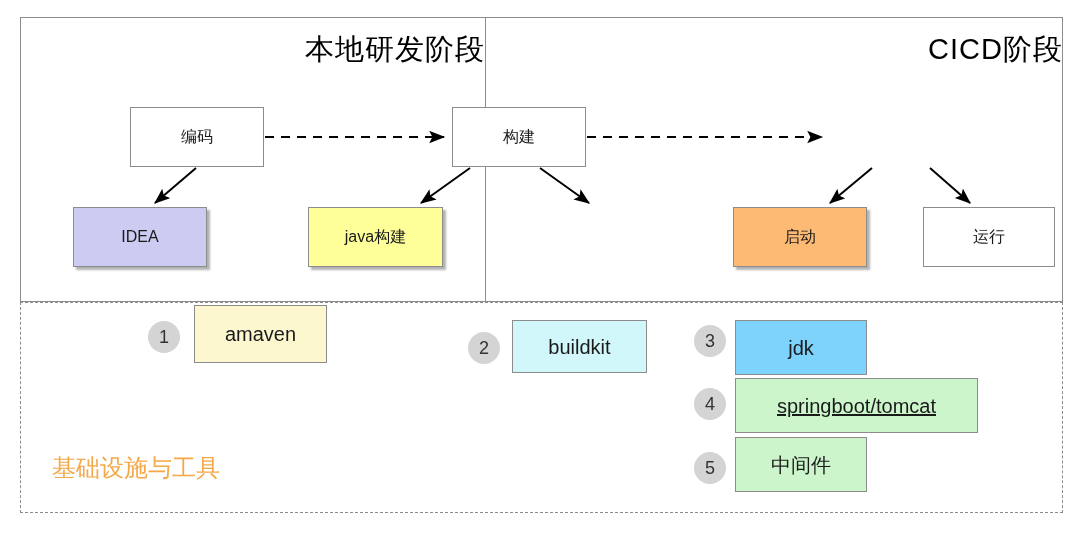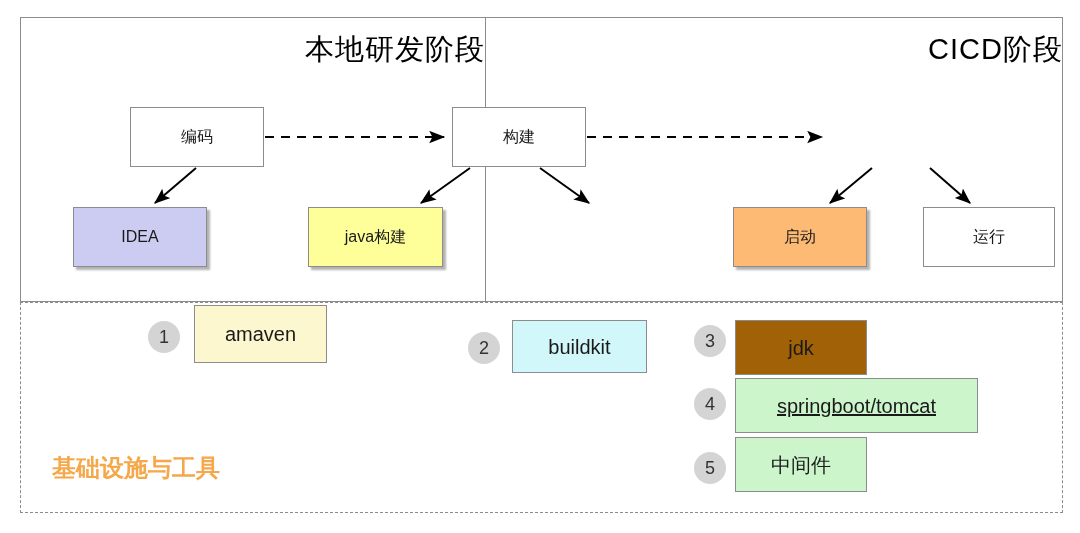--- a/index.html
+++ b/index.html
@@ -105,21 +105,20 @@
     line-height: 1;
   }
 
   .infra-label {
     position: absolute;
     left: 52px;
     top: 452px;
     font-size: 24px;
     color: #f5a council;
     white-space: nowrap;
-    font-weight: bold;
   }
 
   
   #arrows {
     position: absolute;
     left: 0;
     top: 0;
     width: 1080px;
     height: 533px;
     pointer-events: none;
@@ -174,21 +173,21 @@
 
   <div class="infra-container"></div>
 
   <div class="badge" style="left:148px; top:321px;">1</div>
   <div class="chip" style="left:194px; top:305px; width:133px; height:58px; background:#fcf7cf;">amaven</div>
 
   <div class="badge" style="left:468px; top:332px;">2</div>
   <div class="chip" style="left:512px; top:320px; width:135px; height:53px; background:#d2f7fa;">buildkit</div>
 
   <div class="badge" style="left:694px; top:325px;">3</div>
-  <div class="chip" style="left:735px; top:320px; width:132px; height:55px; background:#a16207;">jdk</div>
+  <div class="chip" style="left:735px; top:320px; width:132px; height:55px; background:#7dd3fc;">jdk</div>
 
   <div class="badge" style="left:694px; top:452px;">5</div>
   <div class="chip" style="left:735px; top:437px; width:132px; height:55px; background:#ccf5cc;">中间件</div>
 
   <div class="badge" style="left:694px; top:388px;">4</div>
   <div class="chip" style="left:735px; top:378px; width:243px; height:55px; background:#ccf5cc;text-decoration:underline;">springboot/tomcat</div>
 
   <div class="infra-label" style="color: rgb(245, 168, 74);">基础设施与工具</div>
 
 </div>

